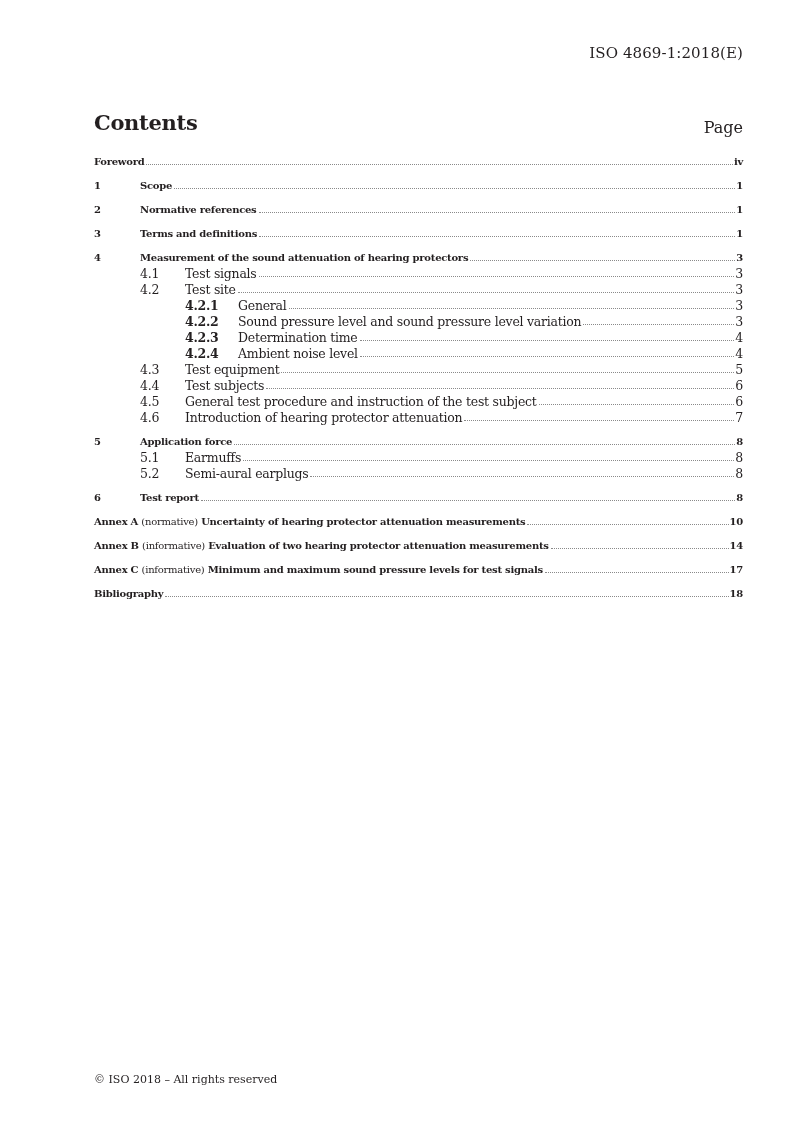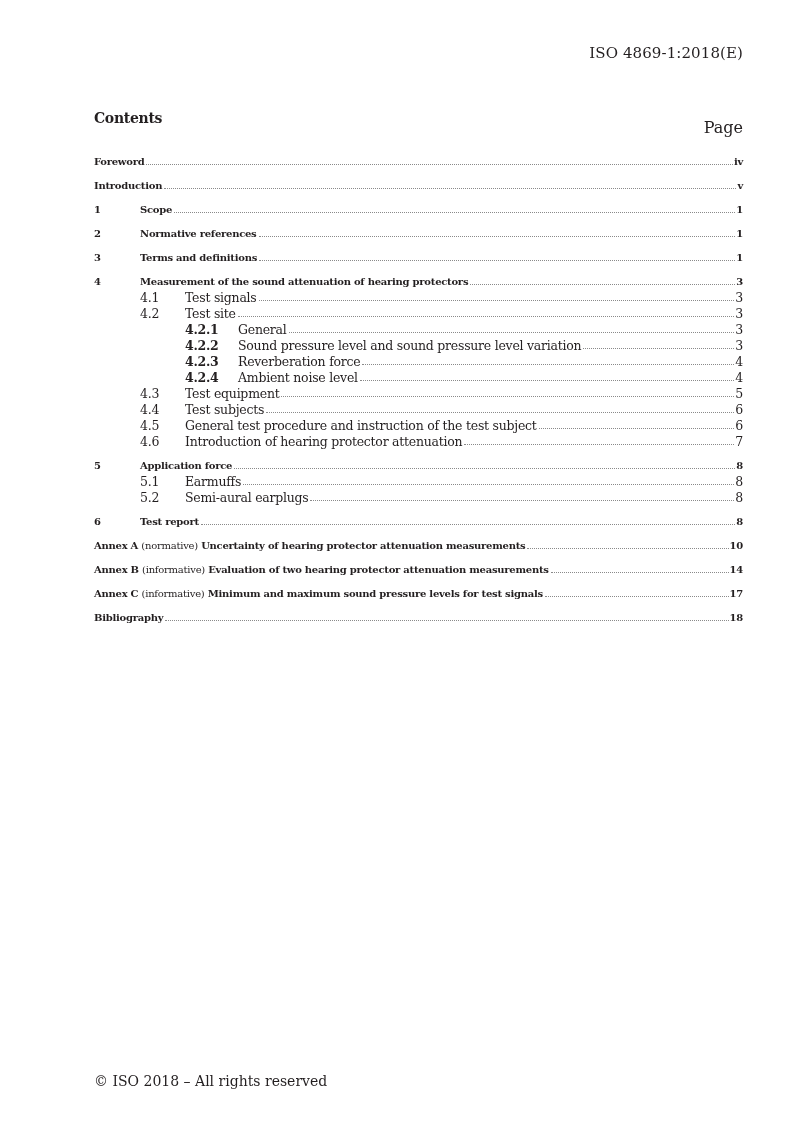--- a/index.html
+++ b/index.html
@@ -25,21 +25,21 @@
       top: 44px;
       right: 50px;
       font-size: 15px;
       font-weight: normal;
       letter-spacing: 0.1px;
     }
     .contents-title {
       position: absolute;
       left: 94px;
       top: 110px;
-      font-size: 14px;
+      font-size: 21px;
       font-weight: bold;
       letter-spacing: -0.3px;
       text-align: right;
     }
     .page-label {
       position: absolute;
       right: 50px;
       top: 118px;
       font-size: 16px;
     }
@@ -87,21 +87,21 @@
       margin-bottom: 4px;
     }
     .toc-row .pg {
       flex: 0 0 auto;
       text-align: right;
     }
     .footer-left {
       position: absolute;
       left: 94px;
       top: 1073px;
-      font-size: 14px;
+      font-size: 11px;
     }
     .footer-right {
       position: absolute;
       right: 50px;
       top: 1120px;
       font-size: 13px;
     }
   </style>
 </head>
 <body>
@@ -114,25 +114,20 @@
   <div class="page-label">Page</div>
 
   <div class="toc">
 
     <div class="toc-row front first">
       <span class="title">Foreword</span>
       <span class="leader"></span>
       <span class="pg">iv</span>
     </div>
 
-    <div class="toc-row front">
-      <span class="title">Introduction</span>
-      <span class="leader"></span>
-      <span class="pg">v</span>
-    </div>
 
     <div class="toc-row lvl1">
       <span class="num">1</span>
       <span class="title">Scope</span>
       <span class="leader"></span>
       <span class="pg">1</span>
     </div>
 
     <div class="toc-row lvl1">
       <span class="num">2</span>
@@ -178,21 +173,21 @@
 
     <div class="toc-row lvl3">
       <span class="num">4.2.2</span>
       <span class="title">Sound pressure level and sound pressure level variation</span>
       <span class="leader"></span>
       <span class="pg">3</span>
     </div>
 
     <div class="toc-row lvl3">
       <span class="num">4.2.3</span>
-      <span class="title">Reverberation force</span>
+      <span class="title">Determination time</span>
       <span class="leader"></span>
       <span class="pg">4</span>
     </div>
 
     <div class="toc-row lvl3">
       <span class="num">4.2.4</span>
       <span class="title">Ambient noise level</span>
       <span class="leader"></span>
       <span class="pg">4</span>
     </div>

